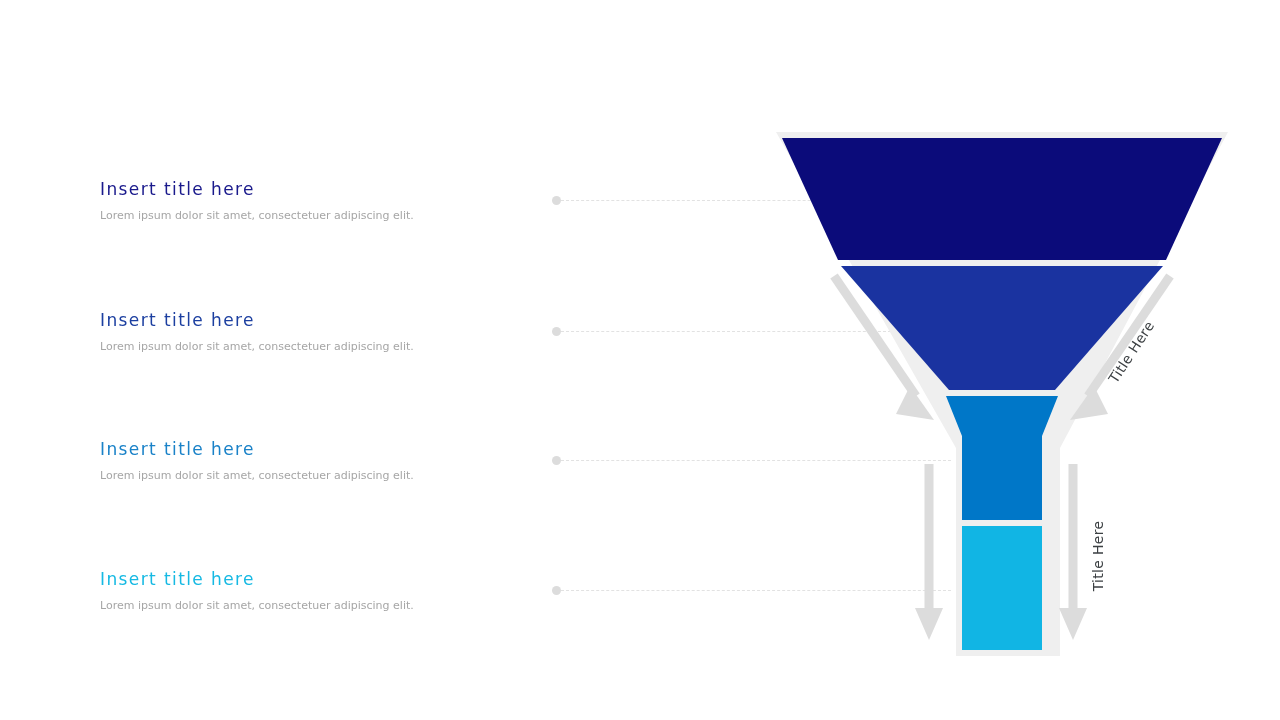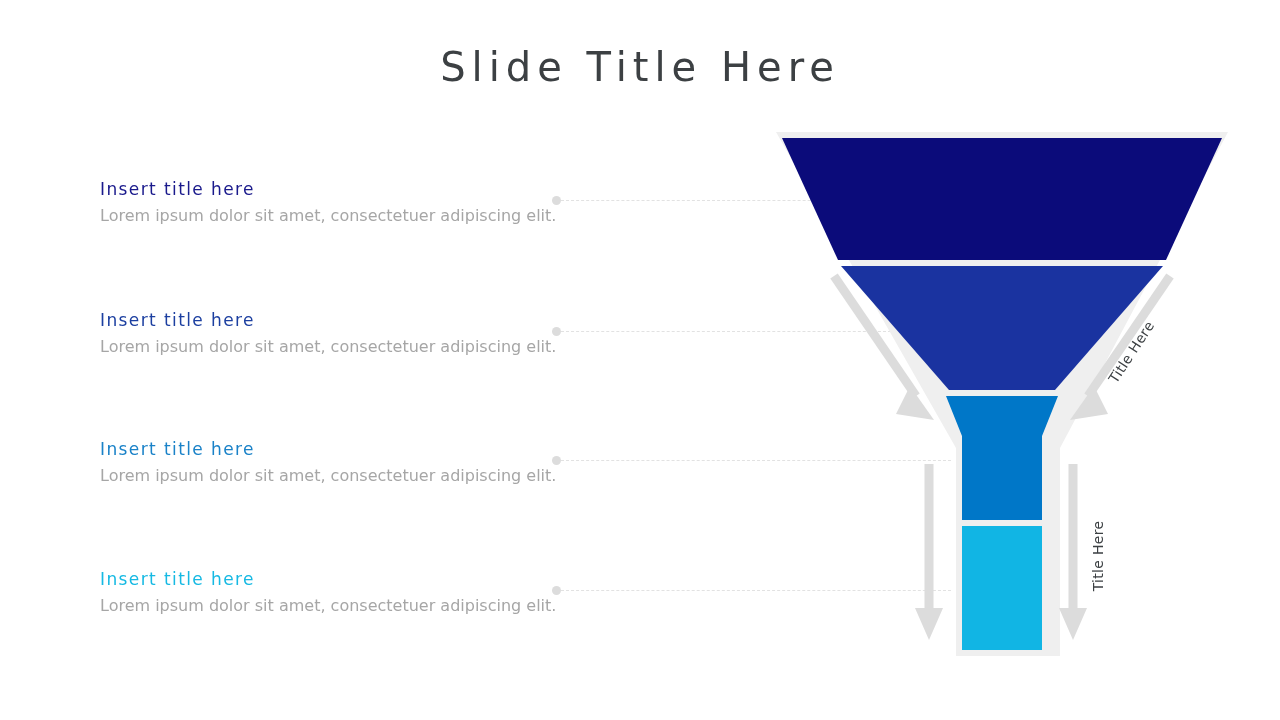--- a/index.html
+++ b/index.html
@@ -46,21 +46,21 @@
     text-align: left;
   }
   .txt-title {
     font-size: 17px;
     letter-spacing: 1.4px;
     font-weight: 400;
     line-height: 22px;
     white-space: nowrap;
   }
   .txt-desc {
-    font-size: 16px;
+    font-size: 11px;
     color: #a6a6a6;
     line-height: 22px;
     margin-top: 5px;
     white-space: nowrap;
     font-weight: 400;
   }
 
   
   .conn-dot {
     position: absolute;
@@ -107,21 +107,20 @@
     transform-origin: center center;
     white-space: nowrap;
     letter-spacing: 0.3px;
   }
 </style>
 </head>
 <body>
 
 <div id="slide">
 
-  <div id="slide-title">Slide Title Here</div>
 
   <div class="txt-block" style="top:178px;">
     <div class="txt-title" style="color:#1a1a8c;">Insert title here</div>
     <div class="txt-desc">Lorem ipsum dolor sit amet, consectetuer adipiscing elit.</div>
   </div>
 
   <div class="txt-block" style="top:309px;">
     <div class="txt-title" style="color:#1c3fa0;">Insert title here</div>
     <div class="txt-desc">Lorem ipsum dolor sit amet, consectetuer adipiscing elit.</div>
   </div>

